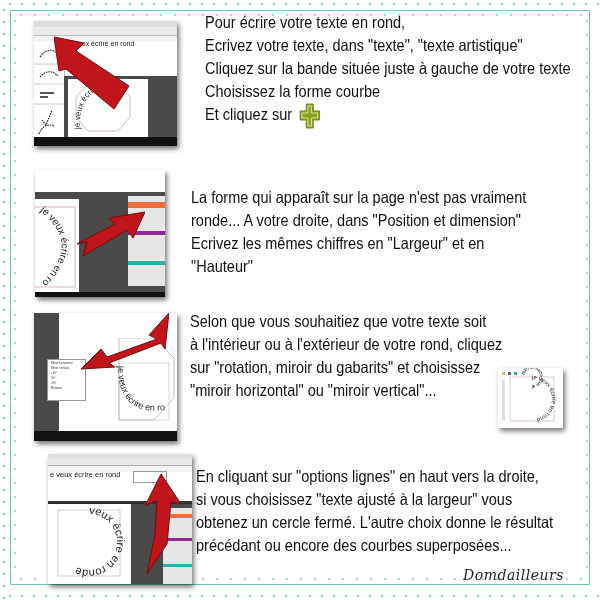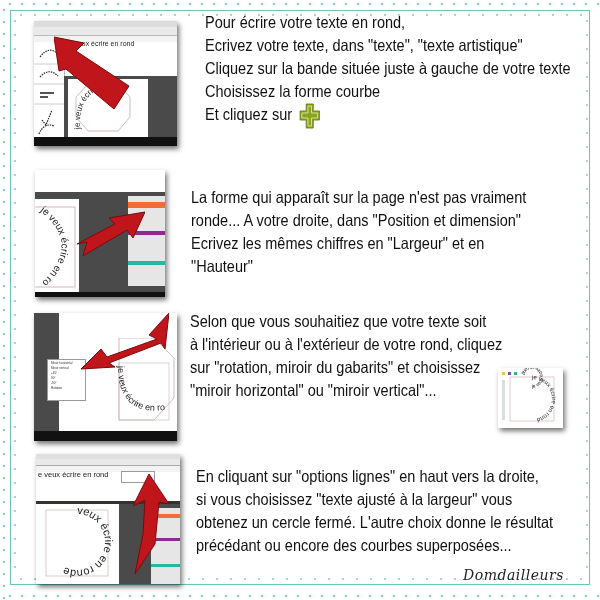--- a/index.html
+++ b/index.html
@@ -48,21 +48,21 @@
   #shot2 .bottom { position:absolute; left:0; top:122px; width:100%; height:5px; background:#111; }
 
   
   #shot3 { left:34px; top:313px; width:143px; height:128px; }
   #shot3 .leftdark { position:absolute; left:0; top:0; width:25px; height:118px; background:#4a4a4a; }
   #shot3 .menu { position:absolute; left:13px; top:46px; width:37px; height:40px; background:#fff; border:1px solid #999; }
   #shot3 .bottom { position:absolute; left:0; top:118px; width:100%; height:10px; background:#111; }
   #shot3 .octagon { position:absolute; left:70px; top:25px; }
 
   
-  #shot4 { left:36px; top:454px; width:144px; height:130px; }
+  #shot4 { left:48px; top:454px; width:144px; height:130px; }
   #shot4 .titlebar { position:absolute; left:0; top:0; width:100%; height:5px; background:#e0e0e0; }
   #shot4 .toolbar { position:absolute; left:0; top:5px; width:100%; height:6px; background:#e9e9e9; border-bottom:1px solid #aaa; }
   #shot4 .toolbar2 { position:absolute; left:0; top:12px; width:100%; height:6px; background:#f3f3f3; }
   #shot4 .textline { position:absolute; left:2px; top:16px; font-size:7.5px; color:#222; white-space:nowrap; }
   #shot4 .darkline { position:absolute; left:0; top:47px; width:100%; height:3px; background:#333; }
   #shot4 .dark { position:absolute; left:83px; top:50px; width:61px; height:80px; background:#4a4a4a; }
   #shot4 .panel { position:absolute; left:115px; top:54px; width:29px; height:76px; background:#e6e6e6; }
   #shot4 .panel .orange { position:absolute; left:0; top:6px; width:100%; height:4px; background:#f26b3a; }
   #shot4 .panel .purple { position:absolute; left:0; top:30px; width:100%; height:3px; background:#8e2a8f; }
   #shot4 .panel .teal { position:absolute; left:0; top:56px; width:100%; height:3px; background:#2bb3a3; }

